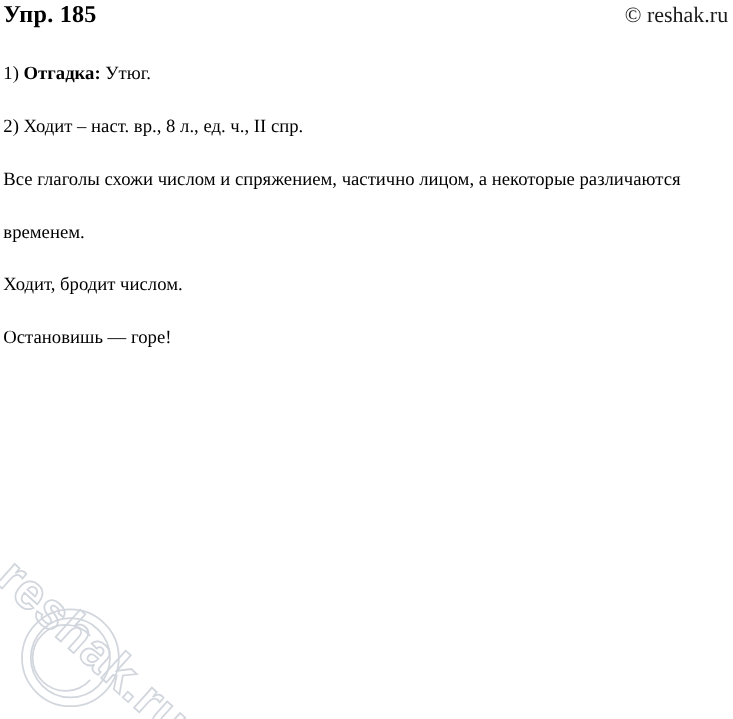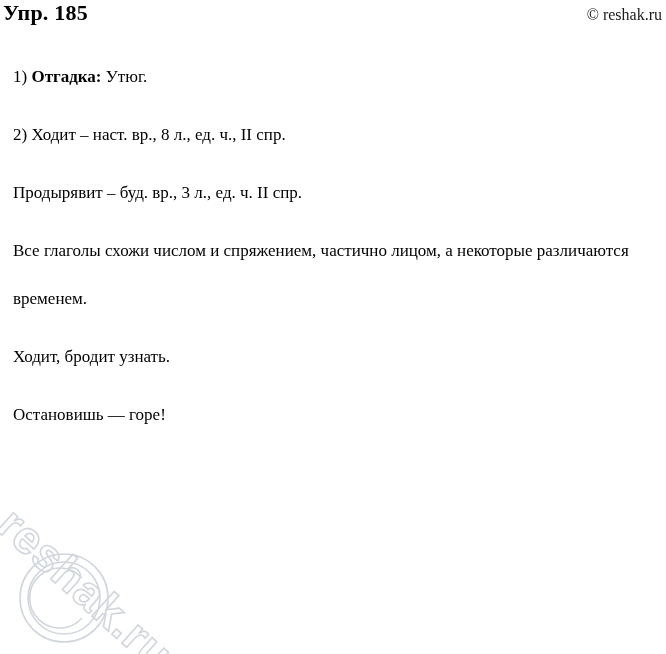--- a/index.html
+++ b/index.html
@@ -65,36 +65,36 @@
     padding: 0 2px 0 1px;
     height: 30px;
   }
   .doc-title {
     font-size: 22px;
     font-weight: 700;
     line-height: 26px;
     letter-spacing: 0.2px;
   }
   .copyright {
-    font-size: 16px;
+    font-size: 20px;
     line-height: 20px;
     white-space: nowrap;
     color: #1a1a1a;
   }
 
   
   .content {
     position: relative;
     z-index: 2;
     padding-top: 13px;
   }
   .para {
     font-size: 17px;
     line-height: 48px;
-    margin: 10px;
+    margin: 0;
     padding: 0 2px 0 1px;
     white-space: nowrap;
   }
   .para.wrap {
     white-space: normal;
   }
   .para.justify {
     text-align: justify;
     text-justify: inter-word;
     white-space: normal;
@@ -130,24 +130,23 @@
   </div>
 
   <div class="content">
 
     <p class="para"><span>1)</span> <b>Отгадка:</b> <span>Утюг.</span></p>
 
     <p class="para"><span>2)</span> <span>Ходит – наст. вр., 8 л., ед. ч., II спр.</span></p>
 
 
 
-    <p class="para"><span>Продырявит – буд. вр., 3 л., ед. ч. II спр.</span></p>
 
     <p class="para wrap">Все глаголы схожи числом и спряжением, частично лицом, а некоторые различаются временем.</p>
 
 
 
-    <p class="para">Ходит, бродит узнать.</p>
+    <p class="para">Ходит, бродит числом.</p>
 
     <p class="para">Остановишь — горе!</p>
 
   </div>
 </div>
 
 </body></html>

